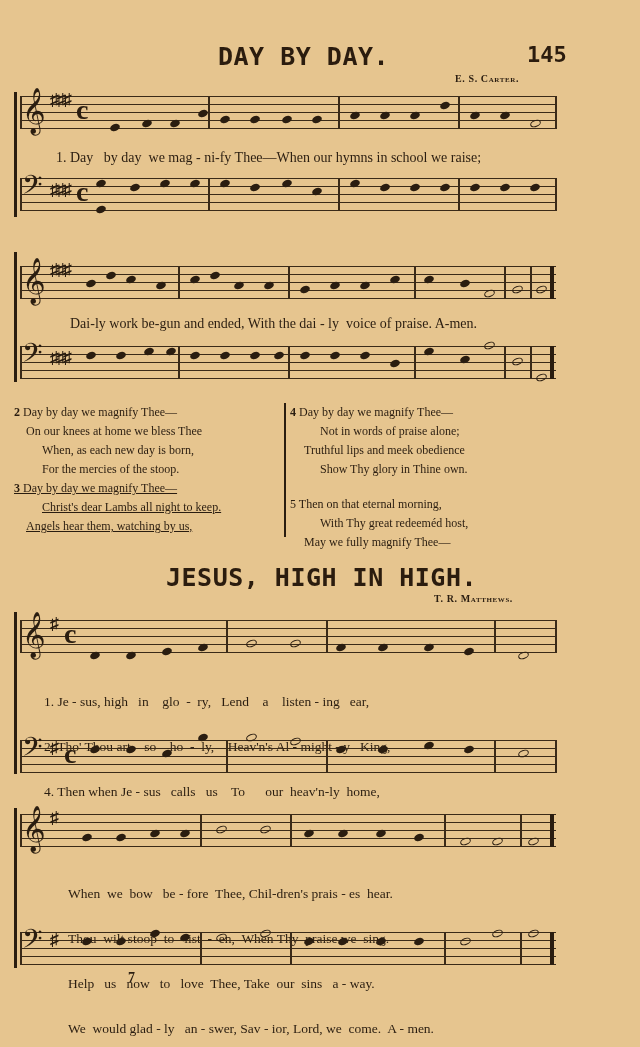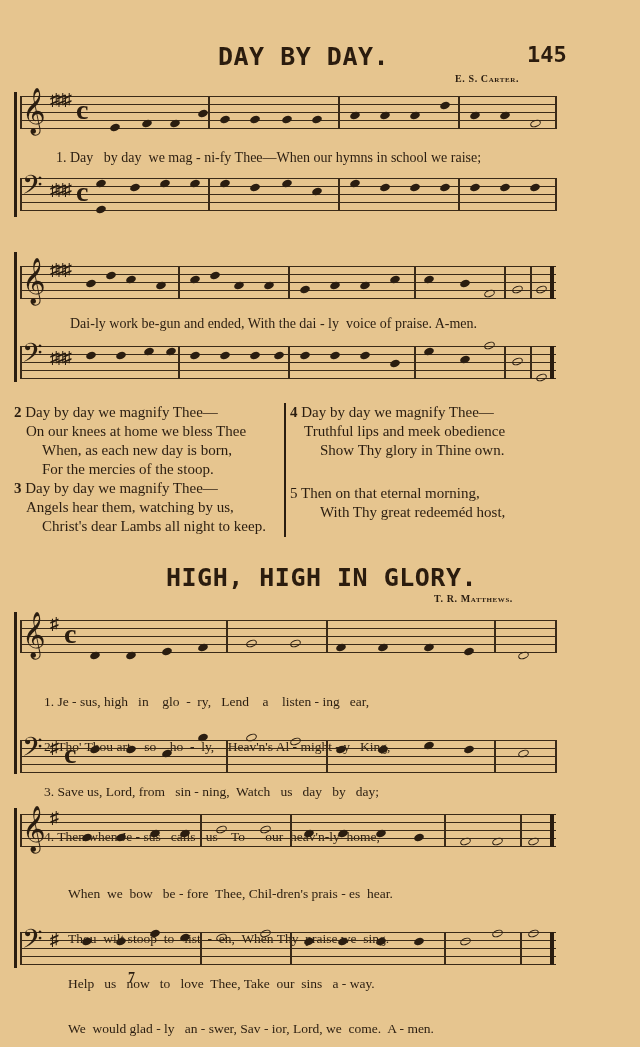--- a/index.html
+++ b/index.html
@@ -21,21 +21,21 @@
   .staff { position:absolute; left:0; height:32px; }
   .staff .line { position:absolute; left:0; right:0; height:1.4px; background:#3a2a18; }
   .staff .bar { position:absolute; top:0; width:1.5px; height:33px; background:#3a2a18; }
   .brace { position:absolute; width:3px; background:#2a1d10; }
   .clef { position:absolute; font-size:40px; line-height:1; color:#2a1d10; font-family:"DejaVu Serif", serif; }
   .keysig { position:absolute; font-size:17px; font-weight:bold; letter-spacing:-2px; color:#2a1d10; }
   .timesig { position:absolute; font-size:28px; font-weight:bold; color:#2a1d10; }
   .note { position:absolute; width:10px; height:7px; border-radius:50%; background:#2a1d10; transform:rotate(-20deg); }
   .note.open { background:transparent; border:1.5px solid #2a1d10; width:9px; height:5px; }
   .lyric { position:absolute; font-size:14px; white-space:pre; color:#2a1d10; }
-  .verse-block { position:absolute; font-size:15px; line-height:19px; }
+  .verse-block { position:absolute; font-size:12px; line-height:19px; }
   .verse-block .ln { white-space:pre; }
   .verse-block .ind { padding-left:18px; }
   .vnum { font-weight:bold; }
   .divider { position:absolute; width:1.5px; background:#2a1d10; }
   .footer-num { position:absolute; font-size:14px; font-weight:bold; }
   .endbar { position:absolute; width:4px; height:33px; background:#2a1d10; }
 </style>
 </head>
 <body>
 
@@ -183,37 +183,39 @@
         <div class="note open" style="left:516px;top:28px"></div>
     </div>
   </div>
 
   <div class="verse-block" style="left:14px;top:403px;">
     <div class="ln"><span class="vnum">2</span> <span>Day by day we magnify Thee—</span></div>
     <div class="ln ind" style="padding-left:12px">On our knees at home we bless Thee</div>
     <div class="ln ind" style="padding-left:28px">When, as each new day is born,</div>
     <div class="ln ind" style="padding-left:28px">For the mercies of the stoop.</div>
   </div>
-  <div class="verse-block" style="left:14px;top:479px;">
+  <div class="verse-block" style="left:14px;top:479px;text-decoration:underline;">
     <div class="ln"><span class="vnum">3</span> <span>Day by day we magnify Thee—</span></div>
+    <div class="ln" style="padding-left:28px">Christ's dear Lambs all night to keep.</div>
     <div class="ln" style="padding-left:12px">Angels hear them, watching by us,</div>
-    <div class="ln" style="padding-left:28px">Christ's dear Lambs all night to keep.</div>
   </div>
   <div class="divider" style="left:284px;top:403px;height:134px;"></div>
   <div class="verse-block" style="left:290px;top:403px;">
     <div class="ln"><span class="vnum">4</span> <span>Day by day we magnify Thee—</span></div>
+    <div class="ln" style="padding-left:30px">Not in words of praise alone;</div>
     <div class="ln" style="padding-left:14px">Truthful lips and meek obedience</div>
     <div class="ln" style="padding-left:30px">Show Thy glory in Thine own.</div>
   </div>
-  <div class="verse-block" style="left:290px;top:484px;">
+  <div class="verse-block" style="left:290px;top:495px;">
     <div class="ln"><span class="vnum" style="font-weight:normal">5</span> <span>Then on that eternal morning,</span></div>
     <div class="ln" style="padding-left:30px">With Thy great redeeméd host,</div>
-  </div>
-
-  <div class="title" style="left:166px;top:563px;">HIGH, HIGH IN GLORY.</div>
+    <div class="ln" style="padding-left:14px">May we fully magnify Thee—</div>
+  </div>
+
+  <div class="title" style="left:166px;top:563px;">JESUS, HIGH IN HIGH.</div>
   <div class="composer" style="left:434px;top:593px;">T. R. Matthews.</div>
 
   <div class="system" style="top:612px;width:540px;">
     <div class="brace" style="left:0;top:0;height:162px;"></div>
     <div class="staff" style="top:8px;left:6px;width:536px;">
       <div class="line" style="top:0"></div>
         <div class="line" style="top:8px"></div>
         <div class="line" style="top:16px"></div>
         <div class="line" style="top:24px"></div>
         <div class="line" style="top:32px"></div>
@@ -233,21 +235,20 @@
         <div class="note open" style="left:270px;top:20px"></div>
       <div class="note" style="left:316px;top:24px"></div>
         <div class="note" style="left:358px;top:24px"></div>
         <div class="note" style="left:404px;top:24px"></div>
         <div class="note" style="left:444px;top:28px"></div>
       <div class="note open" style="left:498px;top:32px"></div>
     </div>
     <div class="lyric" style="left:30px;top:52px;line-height:15px;font-size:13.5px;">
       <div>1. Je - sus, high   in    glo  -  ry,   Lend    a    listen - ing   ear,</div>
       <div>2. Tho' Thou art    so    ho  -  ly,    Heav'n's Al - might - y   King,</div>
-      <div>3. Save us, Lord, from   sin - ning,  Watch   us   day   by   day;</div>
       <div>4. Then when Je - sus   calls   us    To      our  heav'n-ly  home,</div>
     </div>
     <div class="staff" style="top:128px;left:6px;width:536px;">
       <div class="line" style="top:0"></div>
         <div class="line" style="top:8px"></div>
         <div class="line" style="top:16px"></div>
         <div class="line" style="top:24px"></div>
         <div class="line" style="top:32px"></div>
       <div class="bar" style="left:0"></div>
       <div class="bar" style="left:206px"></div>

